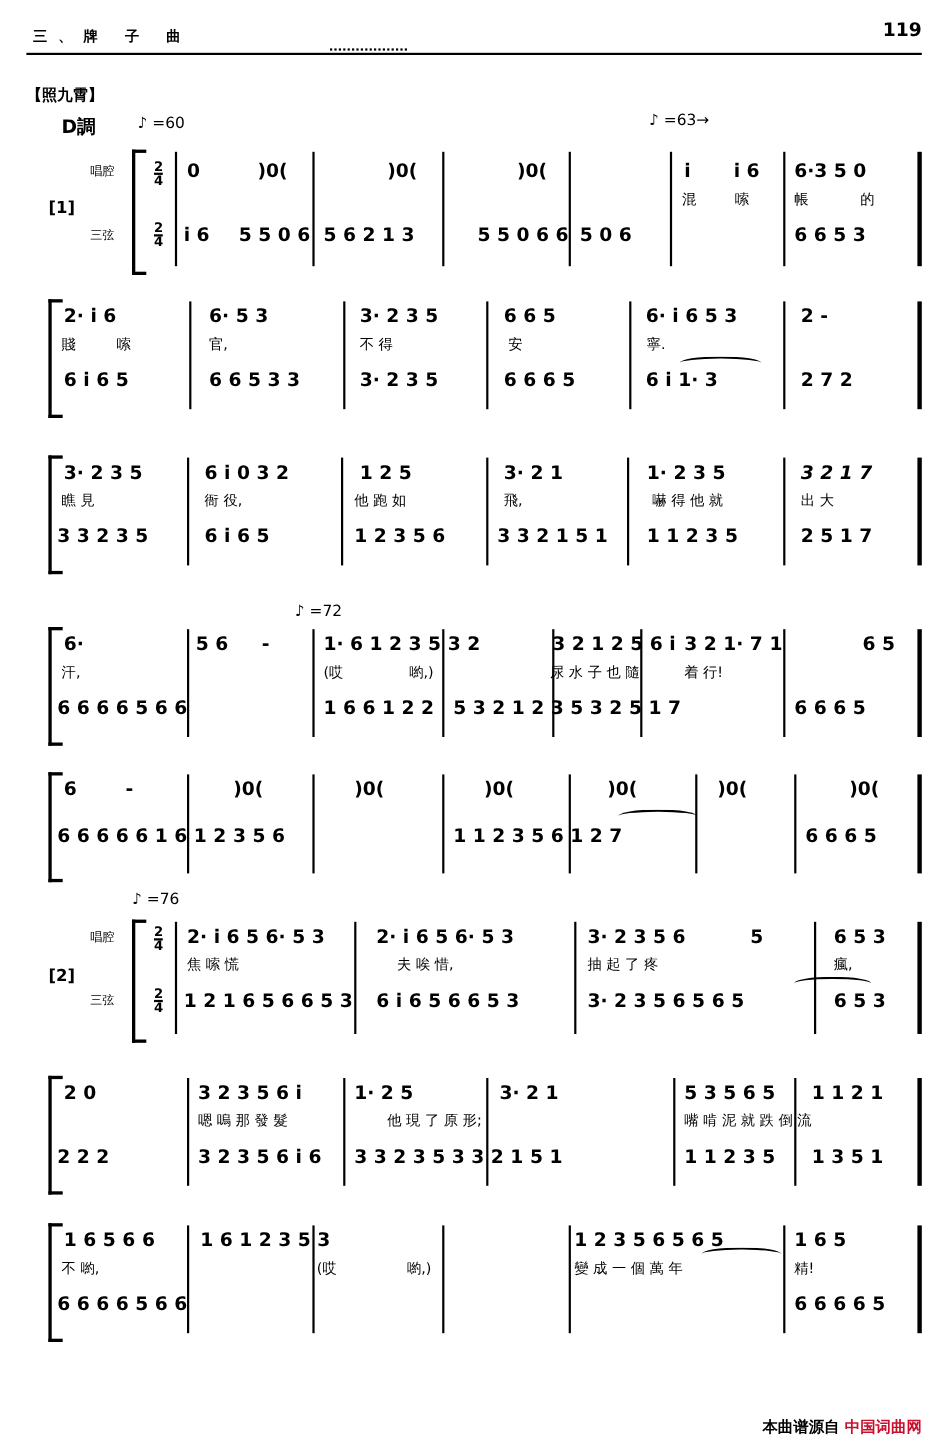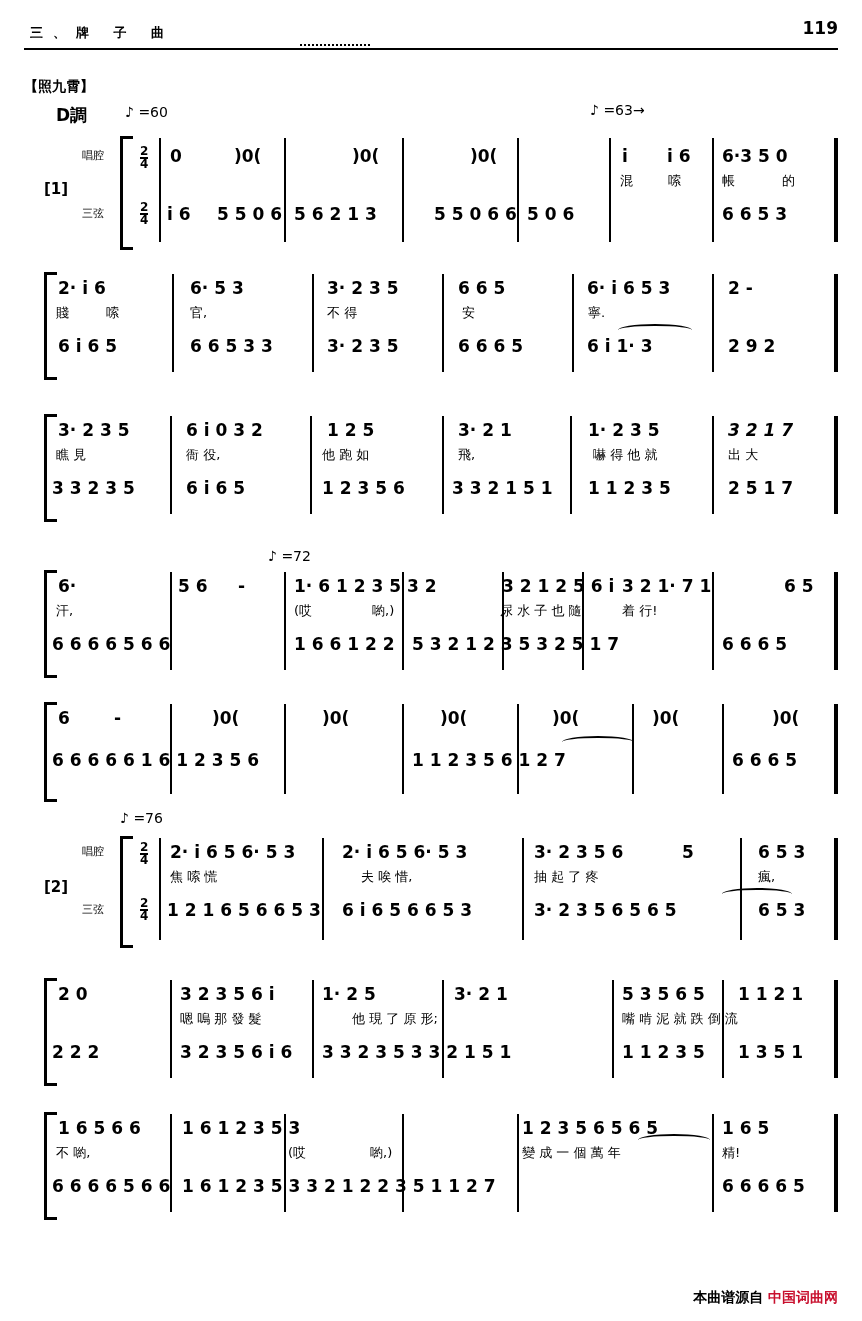--- a/index.html
+++ b/index.html
@@ -157,21 +157,21 @@
     <div class="lyr" style="left:168px;top:34px;">官,</div>
     <div class="lyr" style="left:305px;top:34px;">不 得</div>
     <div class="lyr" style="left:440px;top:34px;">安</div>
     <div class="lyr" style="left:566px;top:34px;">寧.</div>
 
     <div class="cell" style="left:36px;top:66px;">6 i 6 5</div>
     <div class="cell" style="left:168px;top:66px;">6 6 5 3 3</div>
     <div class="cell" style="left:305px;top:66px;">3· 2 3 5</div>
     <div class="cell" style="left:436px;top:66px;">6 6 6 5</div>
     <div class="cell" style="left:565px;top:66px;">6 i 1· 3</div>
-    <div class="cell" style="left:706px;top:66px;">2 9 2</div>
+    <div class="cell" style="left:706px;top:66px;">2 7 2</div>
     <div class="slur" style="left:596px;top:54px;width:74px;"></div>
   </div>
 
   <div class="system" style="top:412px;height:108px;">
     <div class="brace" style="left:22px;top:2px;height:102px;"></div>
     <div class="barline" style="left:148px;top:4px;height:98px;"></div>
     <div class="barline" style="left:288px;top:4px;height:98px;"></div>
     <div class="barline" style="left:420px;top:4px;height:98px;"></div>
     <div class="barline" style="left:548px;top:4px;height:98px;"></div>
     <div class="barline" style="left:690px;top:4px;height:98px;"></div>
@@ -336,21 +336,20 @@
     <div class="cell" style="left:500px;top:8px;">1 2 3 5 6 5 6 5</div>
     <div class="cell" style="left:700px;top:8px;">1 6 5</div>
 
     <div class="lyr" style="left:34px;top:34px;">不 喲,</div>
     <div class="lyr" style="left:266px;top:34px;">(哎</div>
     <div class="lyr" style="left:348px;top:34px;">喲,)</div>
     <div class="lyr" style="left:500px;top:34px;">變 成 一 個 萬 年</div>
     <div class="lyr" style="left:700px;top:34px;">精!</div>
 
     <div class="cell" style="left:30px;top:66px;">6 6 6 6 5 6 6</div>
-    <div class="cell" style="left:160px;top:66px;">1 6 1 2 3 5 3 3 2 1 2 2 3 5 1 1 2 7</div>
     <div class="cell" style="left:700px;top:66px;">6 6 6 6 5</div>
     <div class="slur" style="left:616px;top:24px;width:72px;"></div>
   </div>
 
   <div class="footer">
     <span>本曲谱源自</span>
     <span class="red">中国词曲网</span>
   </div>
 
 </div>

